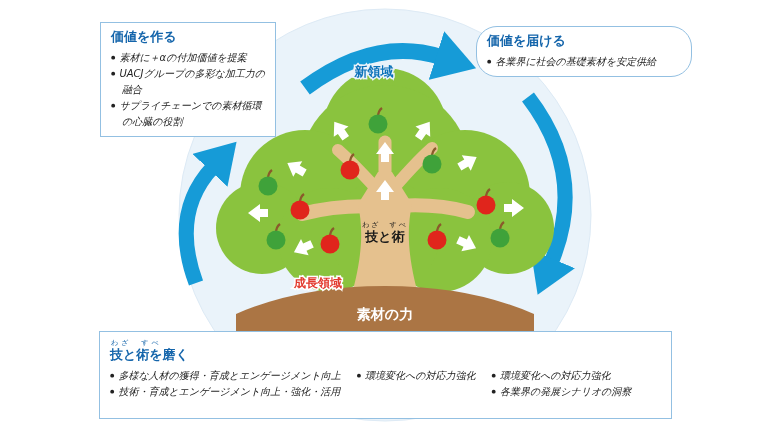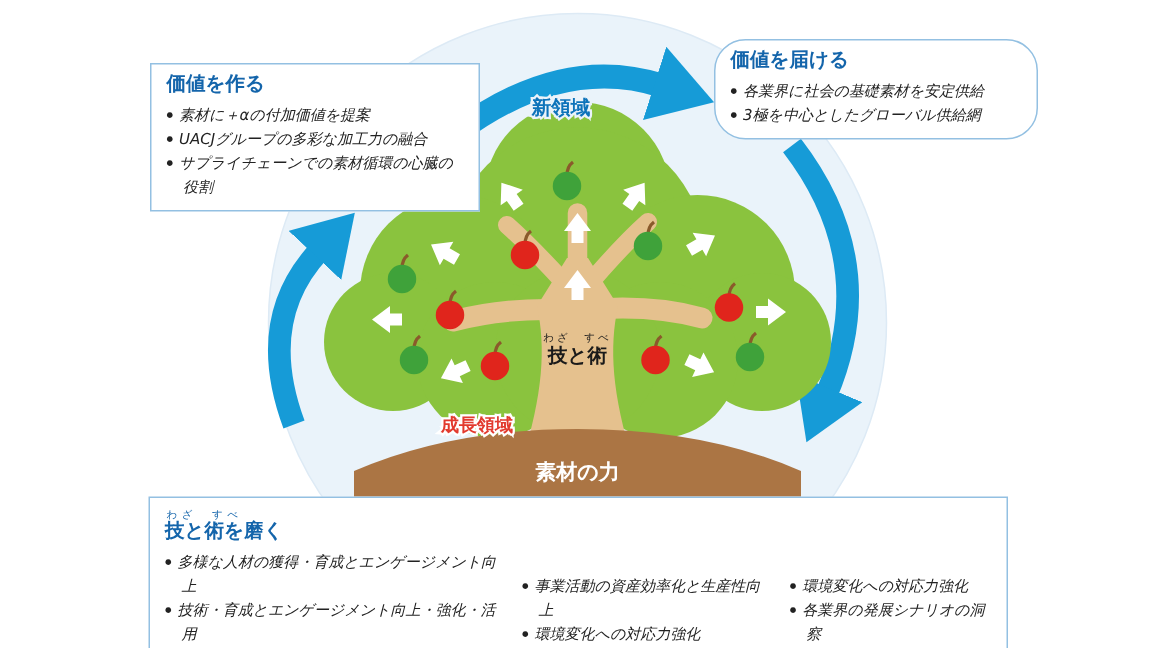--- a/index.html
+++ b/index.html
@@ -18,24 +18,24 @@
     position:absolute;background:#fff;border:1px solid #93c0e2;
     padding:7px 10px 6px;box-sizing:border-box;
   }
   .box-title{color:#1465ab;font-weight:bold;font-size:13px;line-height:1.15;margin:0 0 5px;}
   .furigana{display:block;font-size:7px;color:#1465ab;letter-spacing:3px;margin:0 0 1px 1px;font-weight:normal;}
   .item{
     font-size:10px;color:#222;line-height:1.6;
     padding-left:11px;text-indent:-11px;font-style:italic;
   }
   .item::before{content:"●";font-size:5px;margin-right:4px;vertical-align:2px;color:#222;}
-  .box-create{left:100px;top:22px;width:220px;margin-top:20px;}
+  .box-create{left:100px;top:22px;width:176px;}
   .box-deliver{left:476px;top:26px;width:216px;border-radius:21px;}
   .box-polish{left:99px;top:331px;width:573px;min-height:88px;}
-  .cols{display:flex;gap:16px;margin-top:2px;align-items:flex-end;}
+  .cols{display:flex;gap:16px;margin-top:2px;}
   .col{flex:0 1 auto;}
 </style>
 </head>
 <body>
 
 <div class="stage">
 
   <svg class="scene" width="768" height="432" viewBox="0 0 768 432">
     <defs>
       <path id="warrow" d="M0,-10 L9,2 L4,2 L4,10 L-4,10 L-4,2 L-9,2 Z"></path>
@@ -117,35 +117,33 @@
   <div class="box box-create">
     <div class="box-title">価値を作る</div>
     <div class="item">素材に＋αの付加価値を提案</div>
     <div class="item">UACJグループの多彩な加工力の融合</div>
     <div class="item">サプライチェーンでの素材循環の心臓の役割</div>
   </div>
 
   <div class="box box-deliver">
     <div class="box-title">価値を届ける</div>
     <div class="item">各業界に社会の基礎素材を安定供給</div>
-    <div class="item">3極を中心としたグローバル供給網</div>
   </div>
 
   <div class="box box-polish">
     <div class="box-title">
       <span class="furigana">わざ　すべ</span>
       <span>技と術を磨く</span>
     </div>
     <div class="cols">
       <div class="col">
         <div class="item">多様な人材の獲得・育成とエンゲージメント向上</div>
         <div class="item">技術・育成とエンゲージメント向上・強化・活用</div>
       </div>
       <div class="col">
-        <div class="item">事業活動の資産効率化と生産性向上</div>
         <div class="item">環境変化への対応力強化</div>
       </div>
       <div class="col">
         <div class="item">環境変化への対応力強化</div>
         <div class="item">各業界の発展シナリオの洞察</div>
       </div>
     </div>
   </div>
 
 </div>

